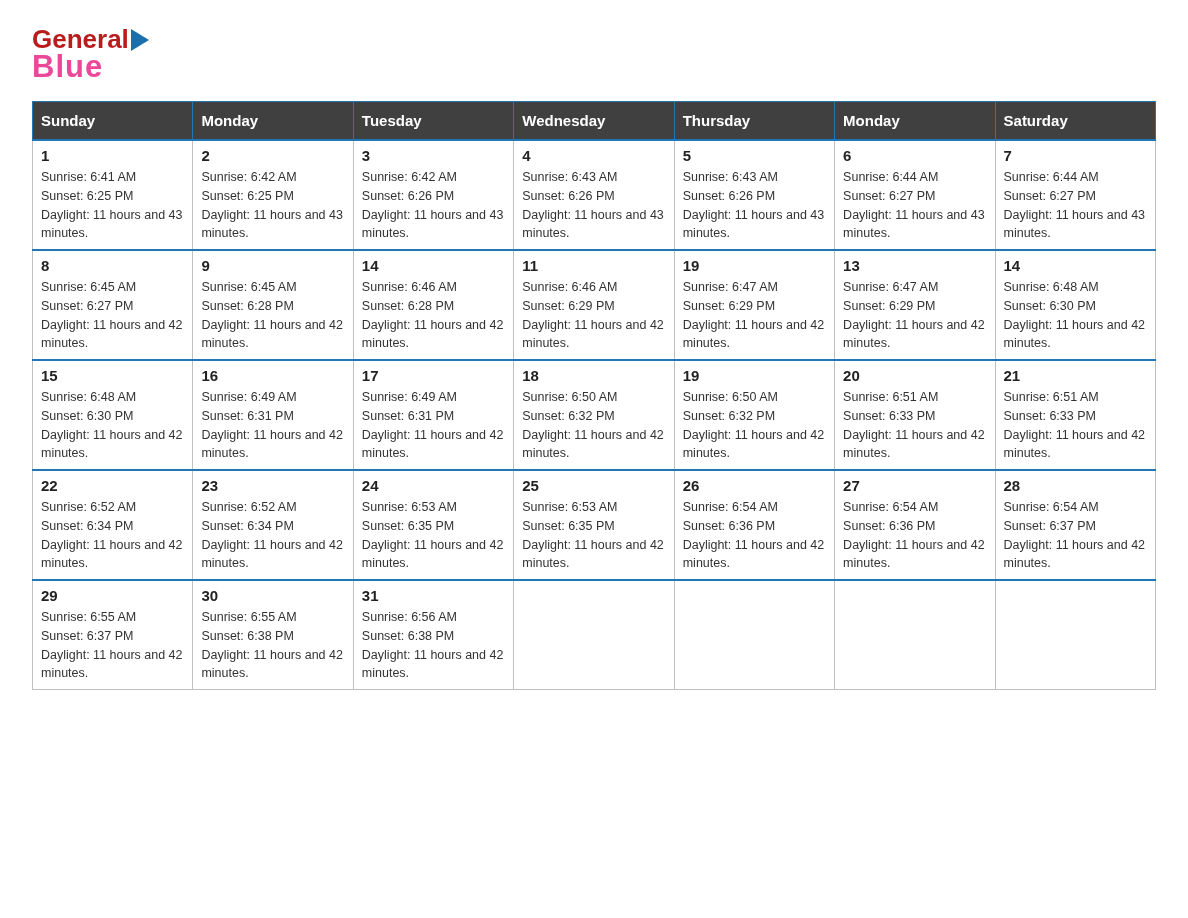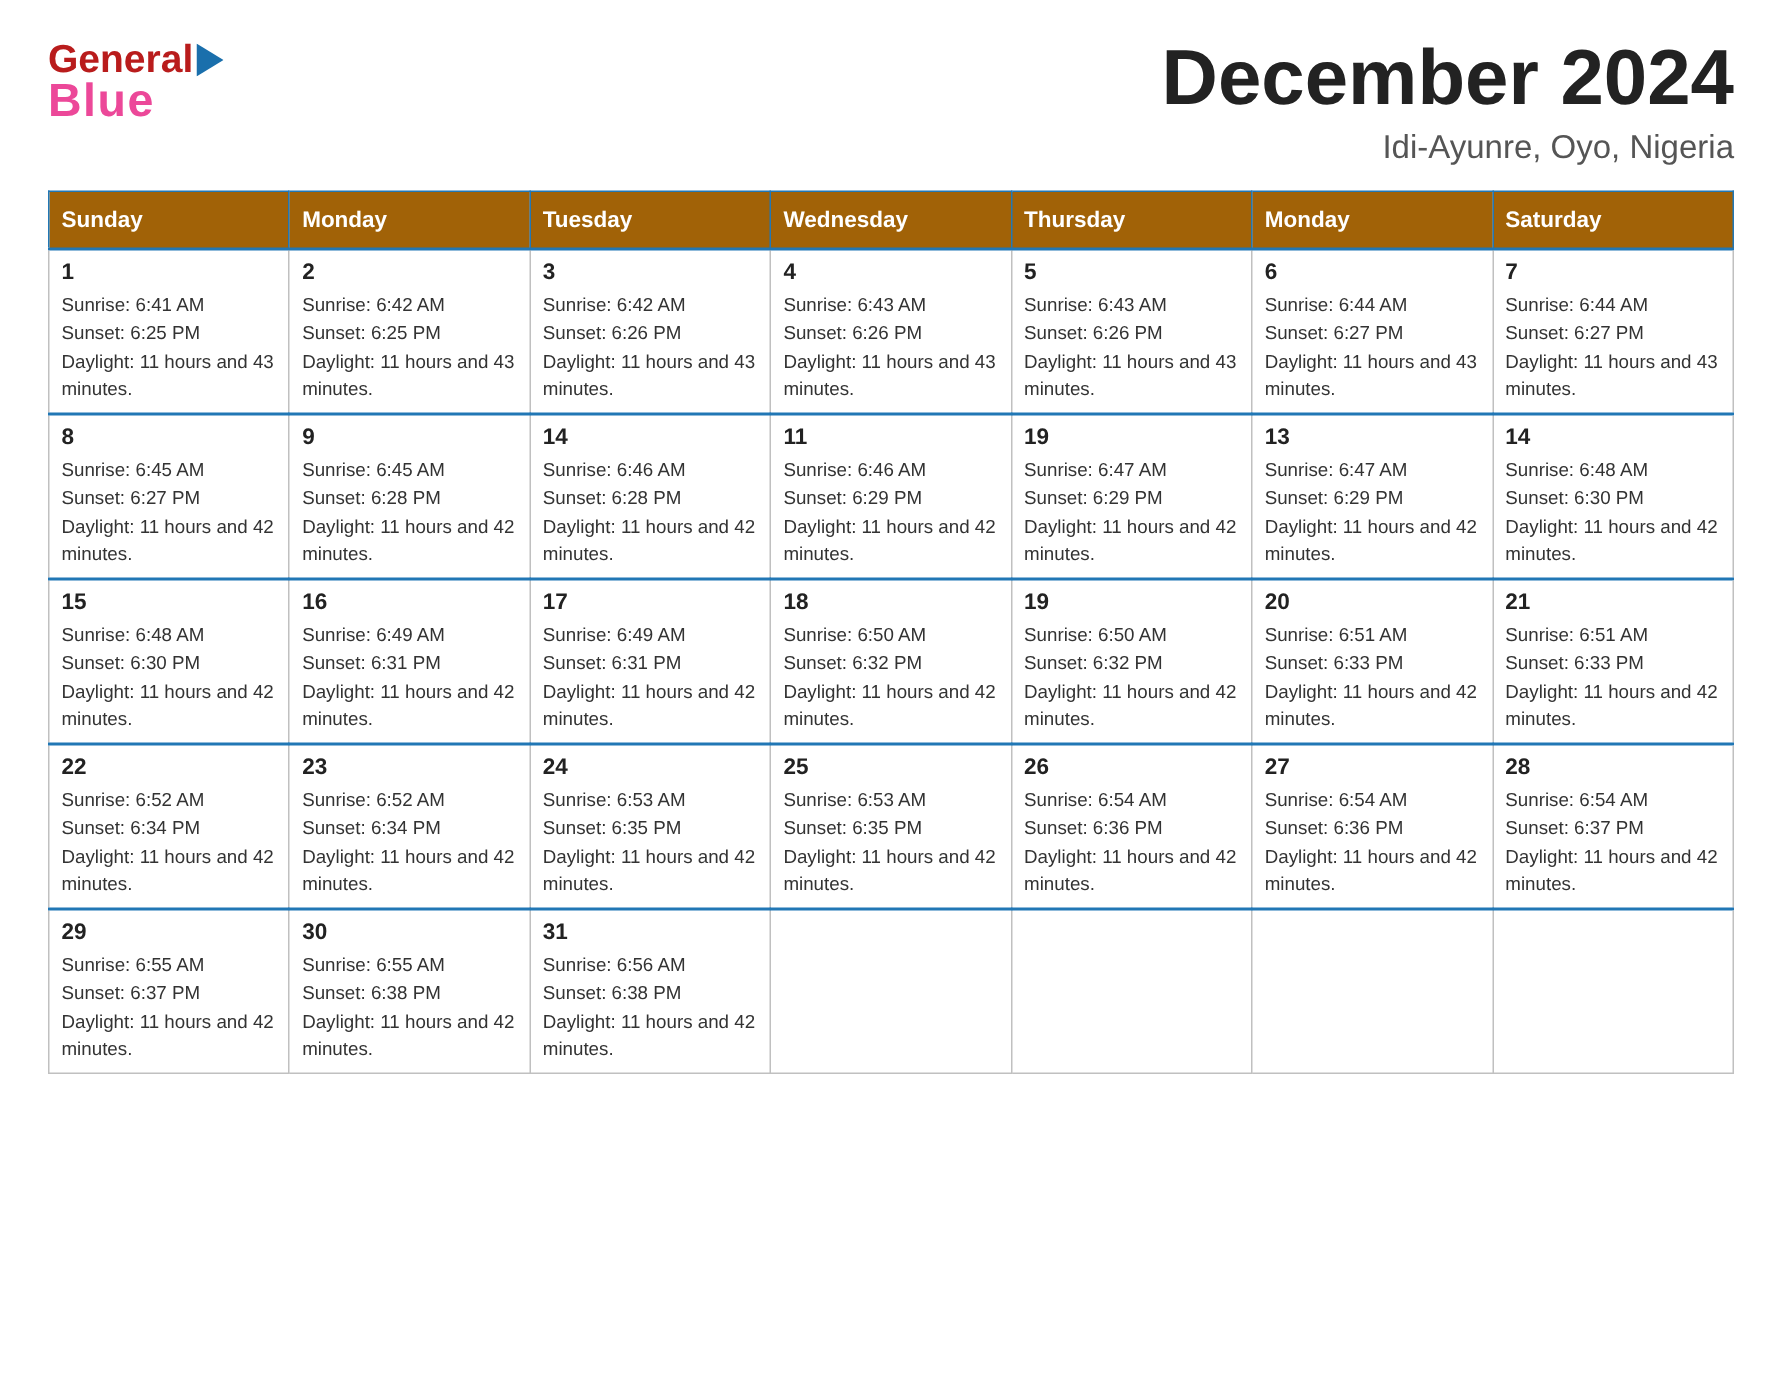--- a/index.html
+++ b/index.html
@@ -49,21 +49,21 @@
       font-size: 22px;
       color: #555;
       margin-top: 4px;
     }
     table {
       width: 100%;
       border-collapse: collapse;
       font-size: 13px;
     }
     thead th {
-      background-color: #a16207;
+      background-color: #404040;
       color: #fff;
       padding: 10px 8px;
       text-align: left;
       font-size: 15px;
       font-weight: bold;
       border: 1px solid #2177b5;
     }
     tbody td {
       border: 1px solid #c0c0c0;
       vertical-align: top;
@@ -96,24 +96,20 @@
   <div class="logo">
     <div class="logo-text">
       <span class="logo-general">General</span>
       <span style="display:inline-flex;align-items:center;margin-left:2px;">
         <svg width="18" height="22" viewBox="0 0 18 22">
           <polygon points="0,0 18,11 0,22" fill="#1a6fac"></polygon>
         </svg>
       </span>
     </div>
     <div class="logo-underline">Blue</div>
-  </div>
-  <div class="title-block">
-    <div class="month-title">December 2024</div>
-    <div class="location">Idi-Ayunre, Oyo, Nigeria</div>
   </div>
 </div>
 
 <table>
   <thead>
     <tr>
       <th>Sunday</th>
       <th>Monday</th>
       <th>Tuesday</th>
       <th>Wednesday</th>

